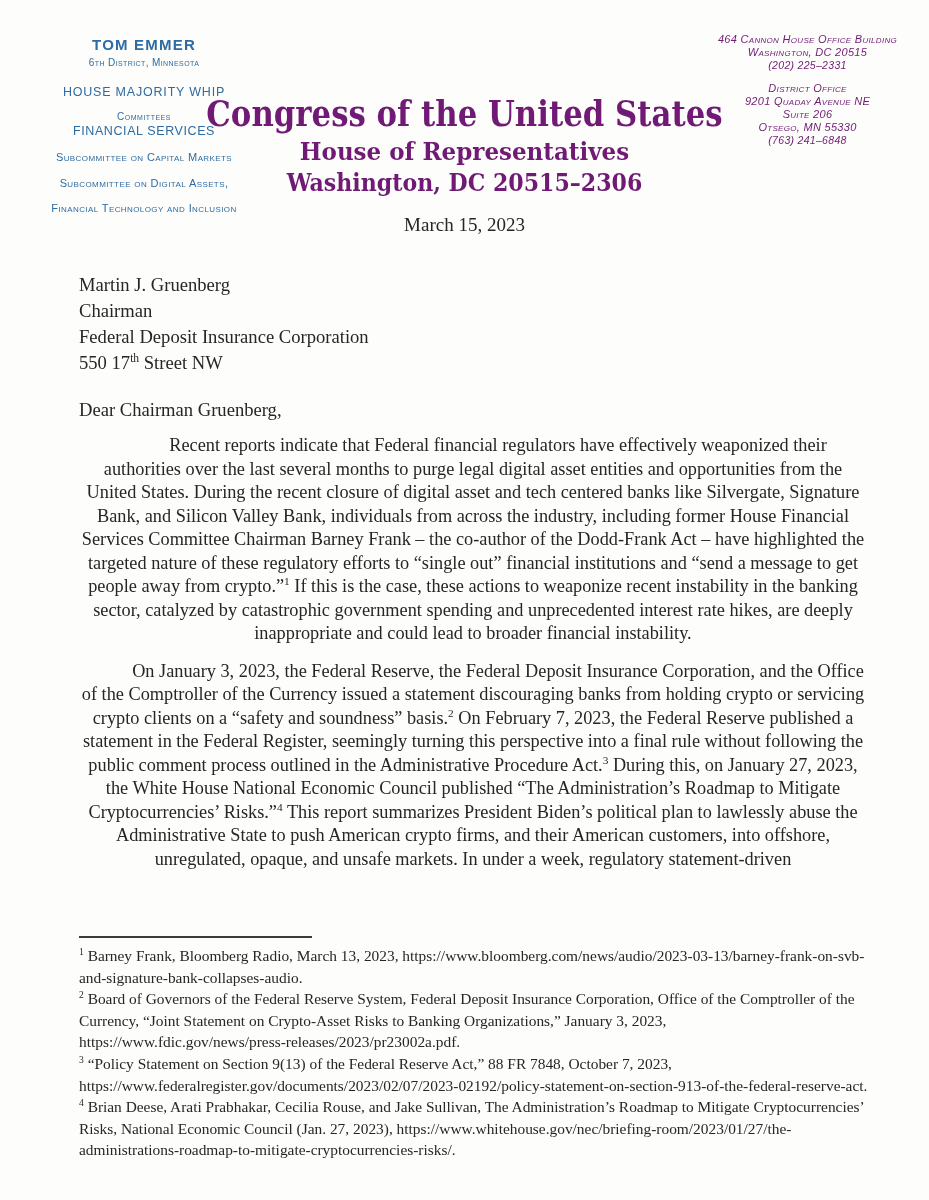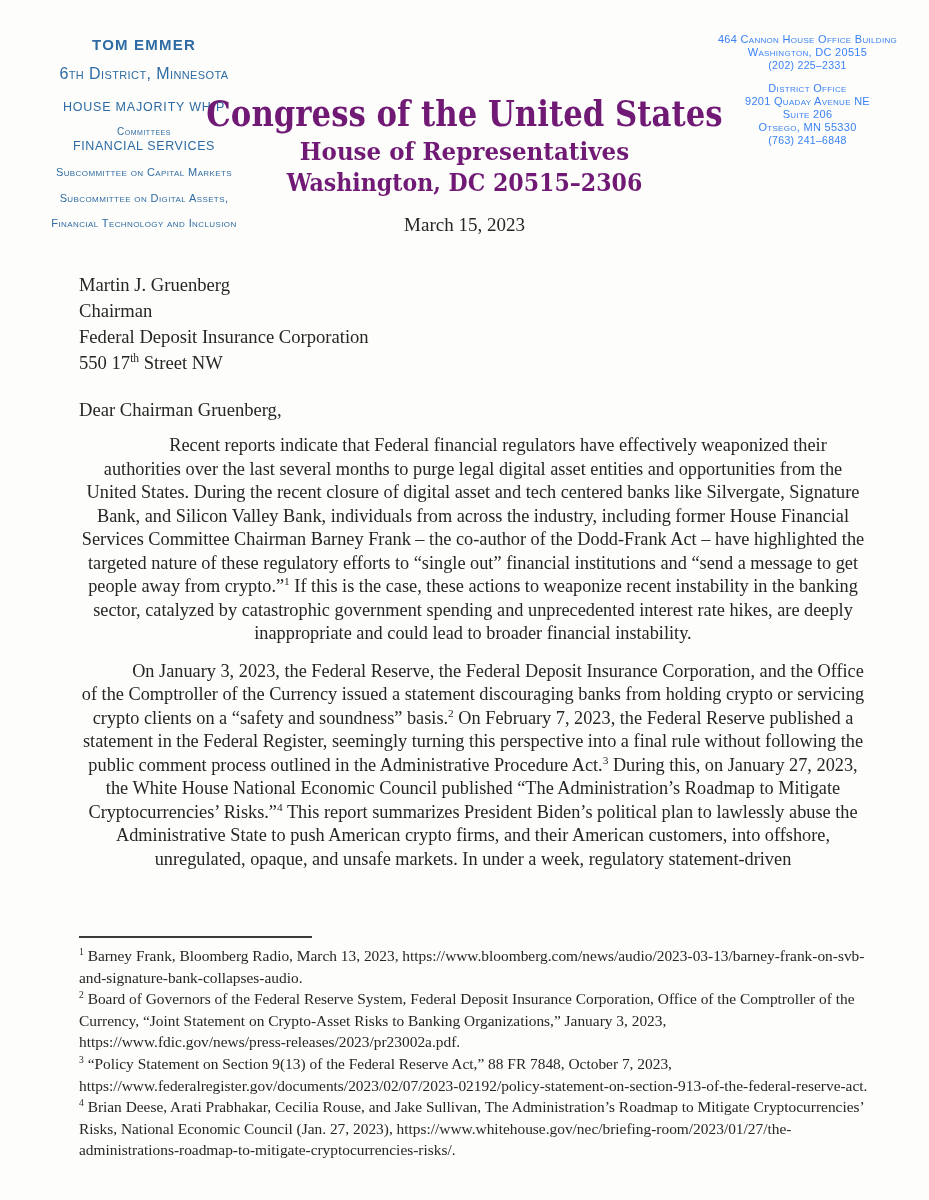--- a/index.html
+++ b/index.html
@@ -15,40 +15,41 @@
   }
   
   .lh-left{
     position:absolute;left:24px;top:36px;width:240px;
     text-align:center;
     color:#2e6ba3;
     font-family:"Liberation Sans","DejaVu Sans",sans-serif;
   }
   .lh-name{font-size:15px;letter-spacing:1.2px;font-weight:600;}
   .lh-sc{font-variant:small-caps;letter-spacing:.4px;}
-  .lh-district{font-size:16px;margin-top:12px;}
+  .lh-district{font-size:10px;margin-top:4px;}
   .lh-title{font-size:12.5px;letter-spacing:.8px;margin-top:17px;font-weight:500;}
   .lh-committees{font-size:10px;margin-top:12px;letter-spacing:.5px;}
   .lh-committee{font-size:12.5px;letter-spacing:.6px;margin-top:2px;font-weight:500;}
   .lh-sub{font-size:11px;margin-top:14px;line-height:11.5px;}
   .lh-center{
     position:absolute;left:0;top:94px;width:929px;
     text-align:center;color:#701a75;
   }
   .blackletter{
     font-family:"DejaVu Serif","Liberation Serif",serif;
     font-weight:700;
   }
   .bl1{font-size:35px;transform:scaleX(.88);transform-origin:center;line-height:40px;}
   .bl2{font-size:25px;transform:scaleX(.92);transform-origin:center;line-height:31px;margin-top:2px;}
   .bl3{font-size:24px;transform:scaleX(.92);transform-origin:center;line-height:29px;margin-top:1px;}
   .lh-right{
     position:absolute;left:695px;top:33px;width:225px;
-    text-align:center;color:#3b82f6;
+    text-align:center;color:#701a75;
     font-family:"Liberation Sans","DejaVu Sans",sans-serif;
+    font-style:italic;
   }
   .lh-right .line{font-size:11px;line-height:13px;font-variant:small-caps;letter-spacing:.3px;}
   .lh-right .num{font-variant:normal;font-size:10.5px;}
   .lh-right .gap{height:10px;}
   
   .date{
     position:absolute;left:0;top:214px;width:929px;
     text-align:center;font-size:19px;
   }
   .recipient{

